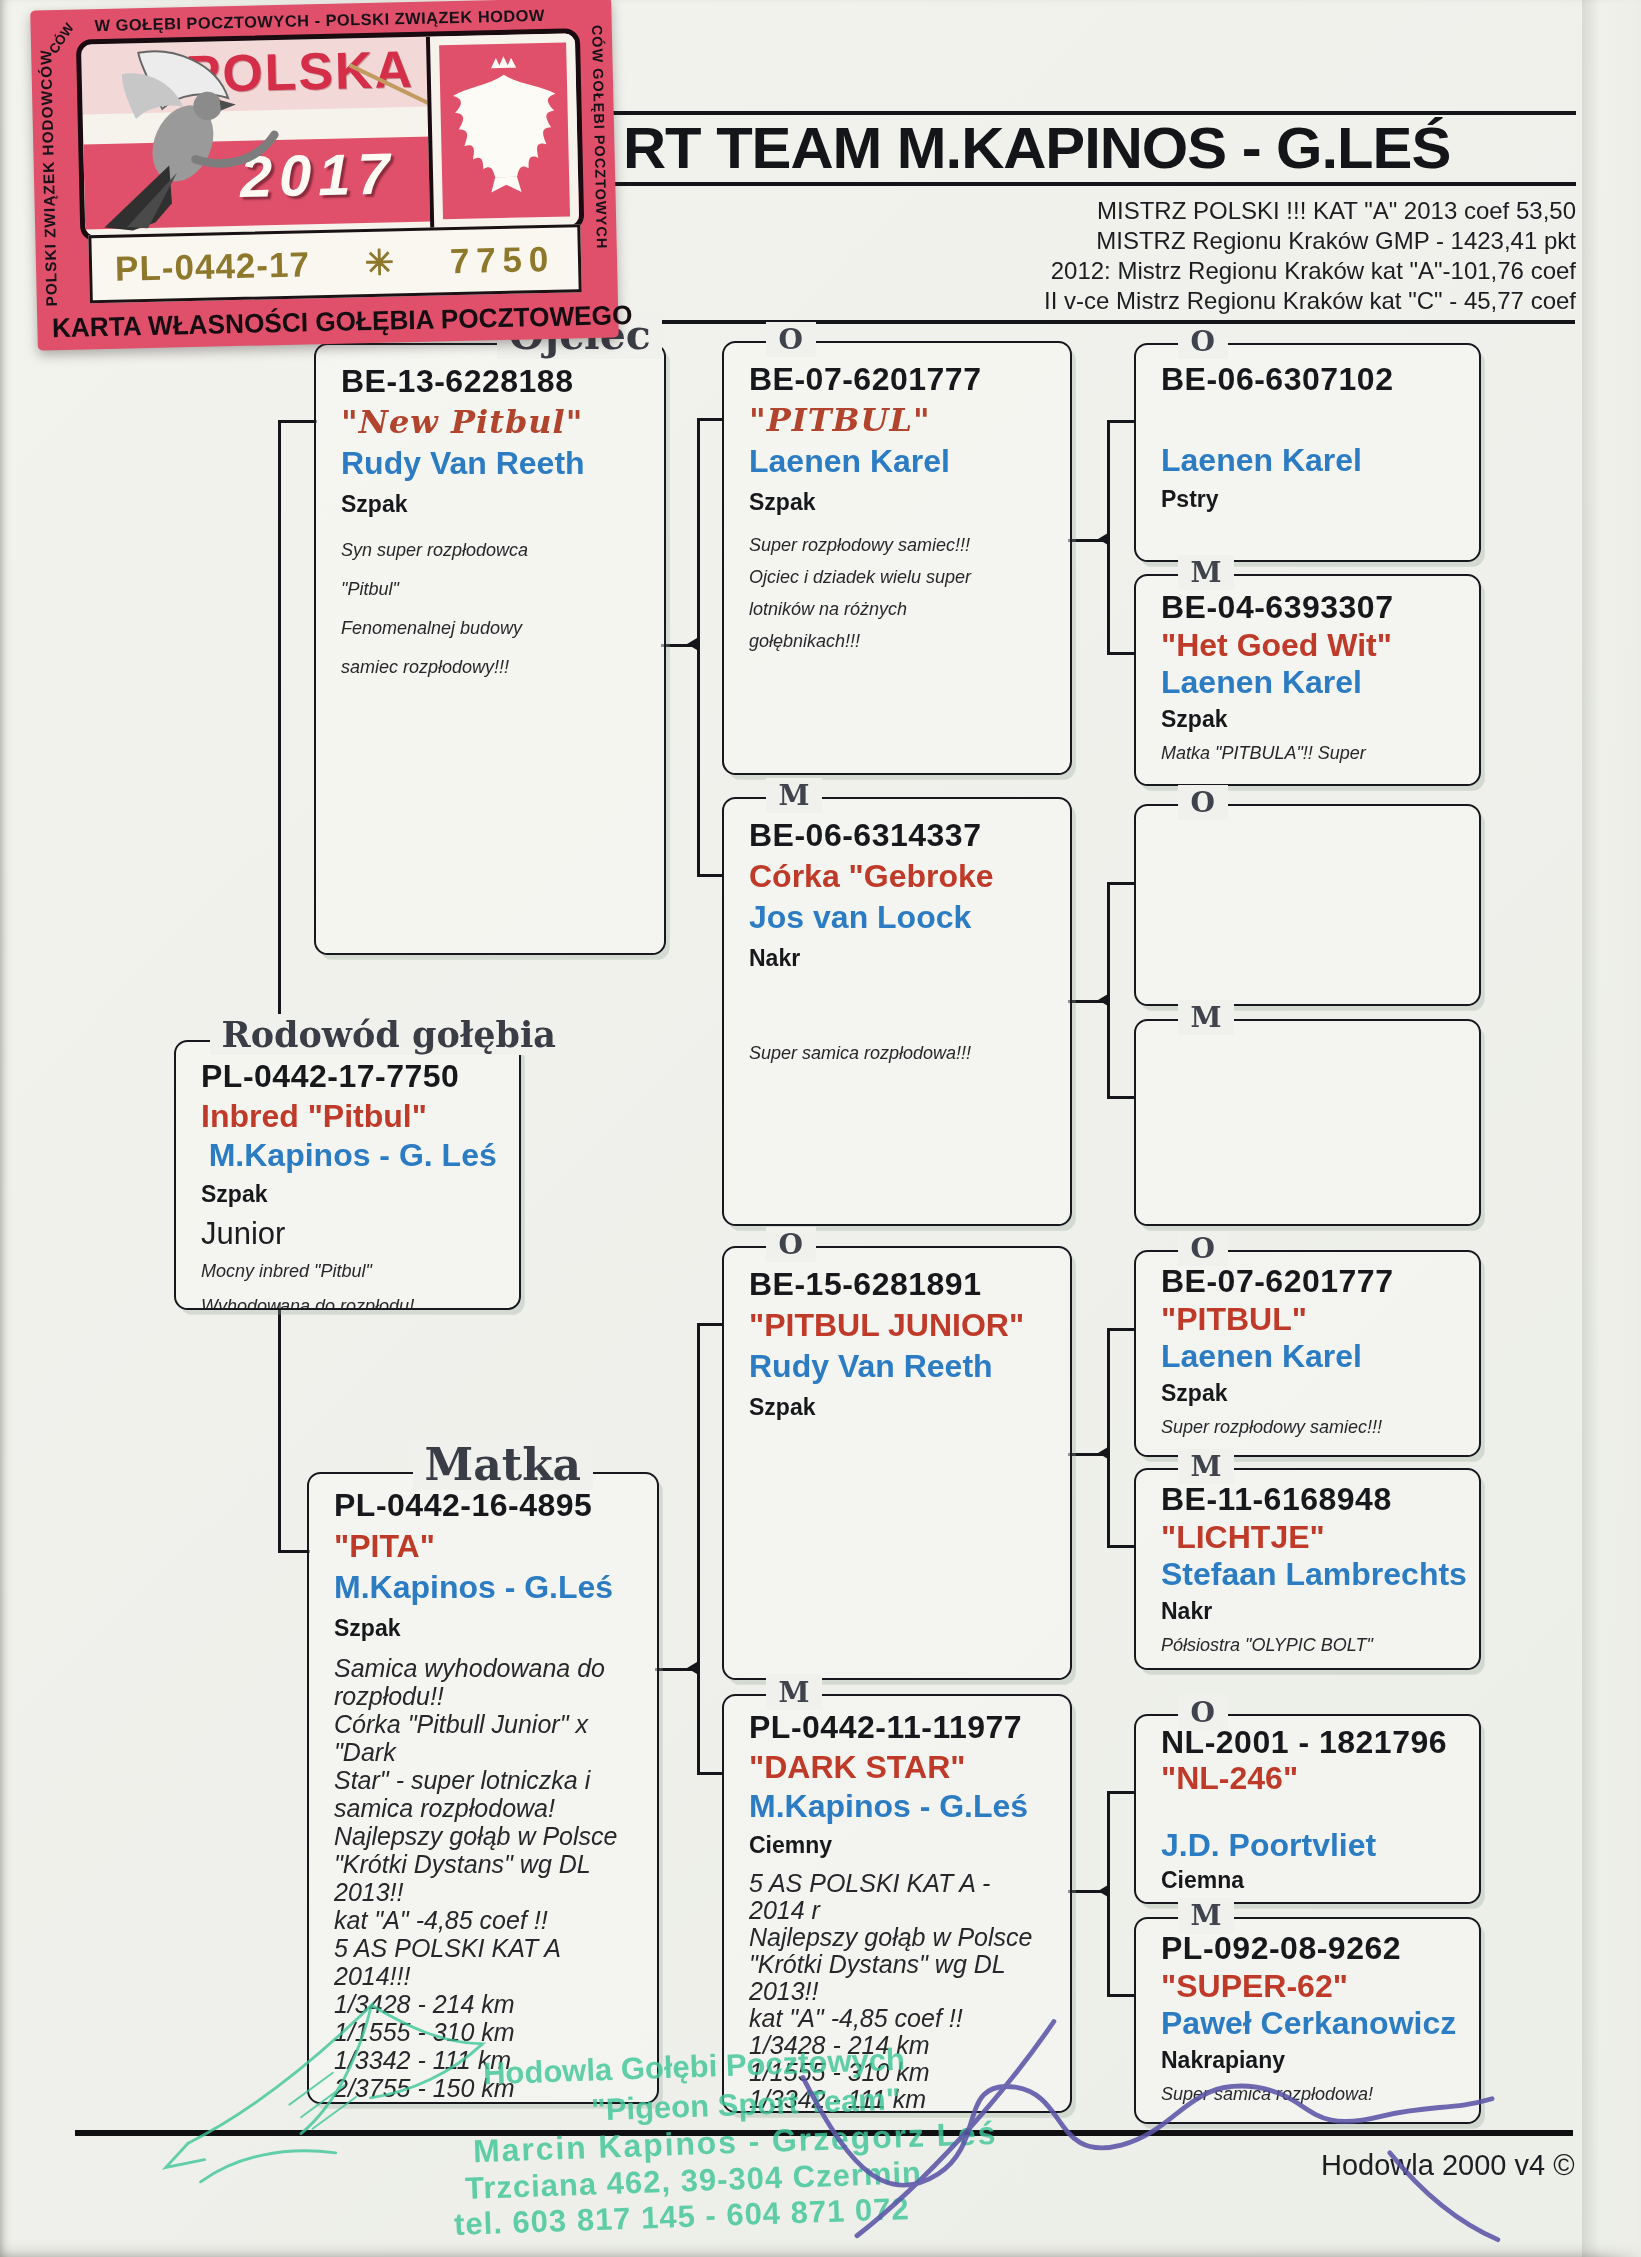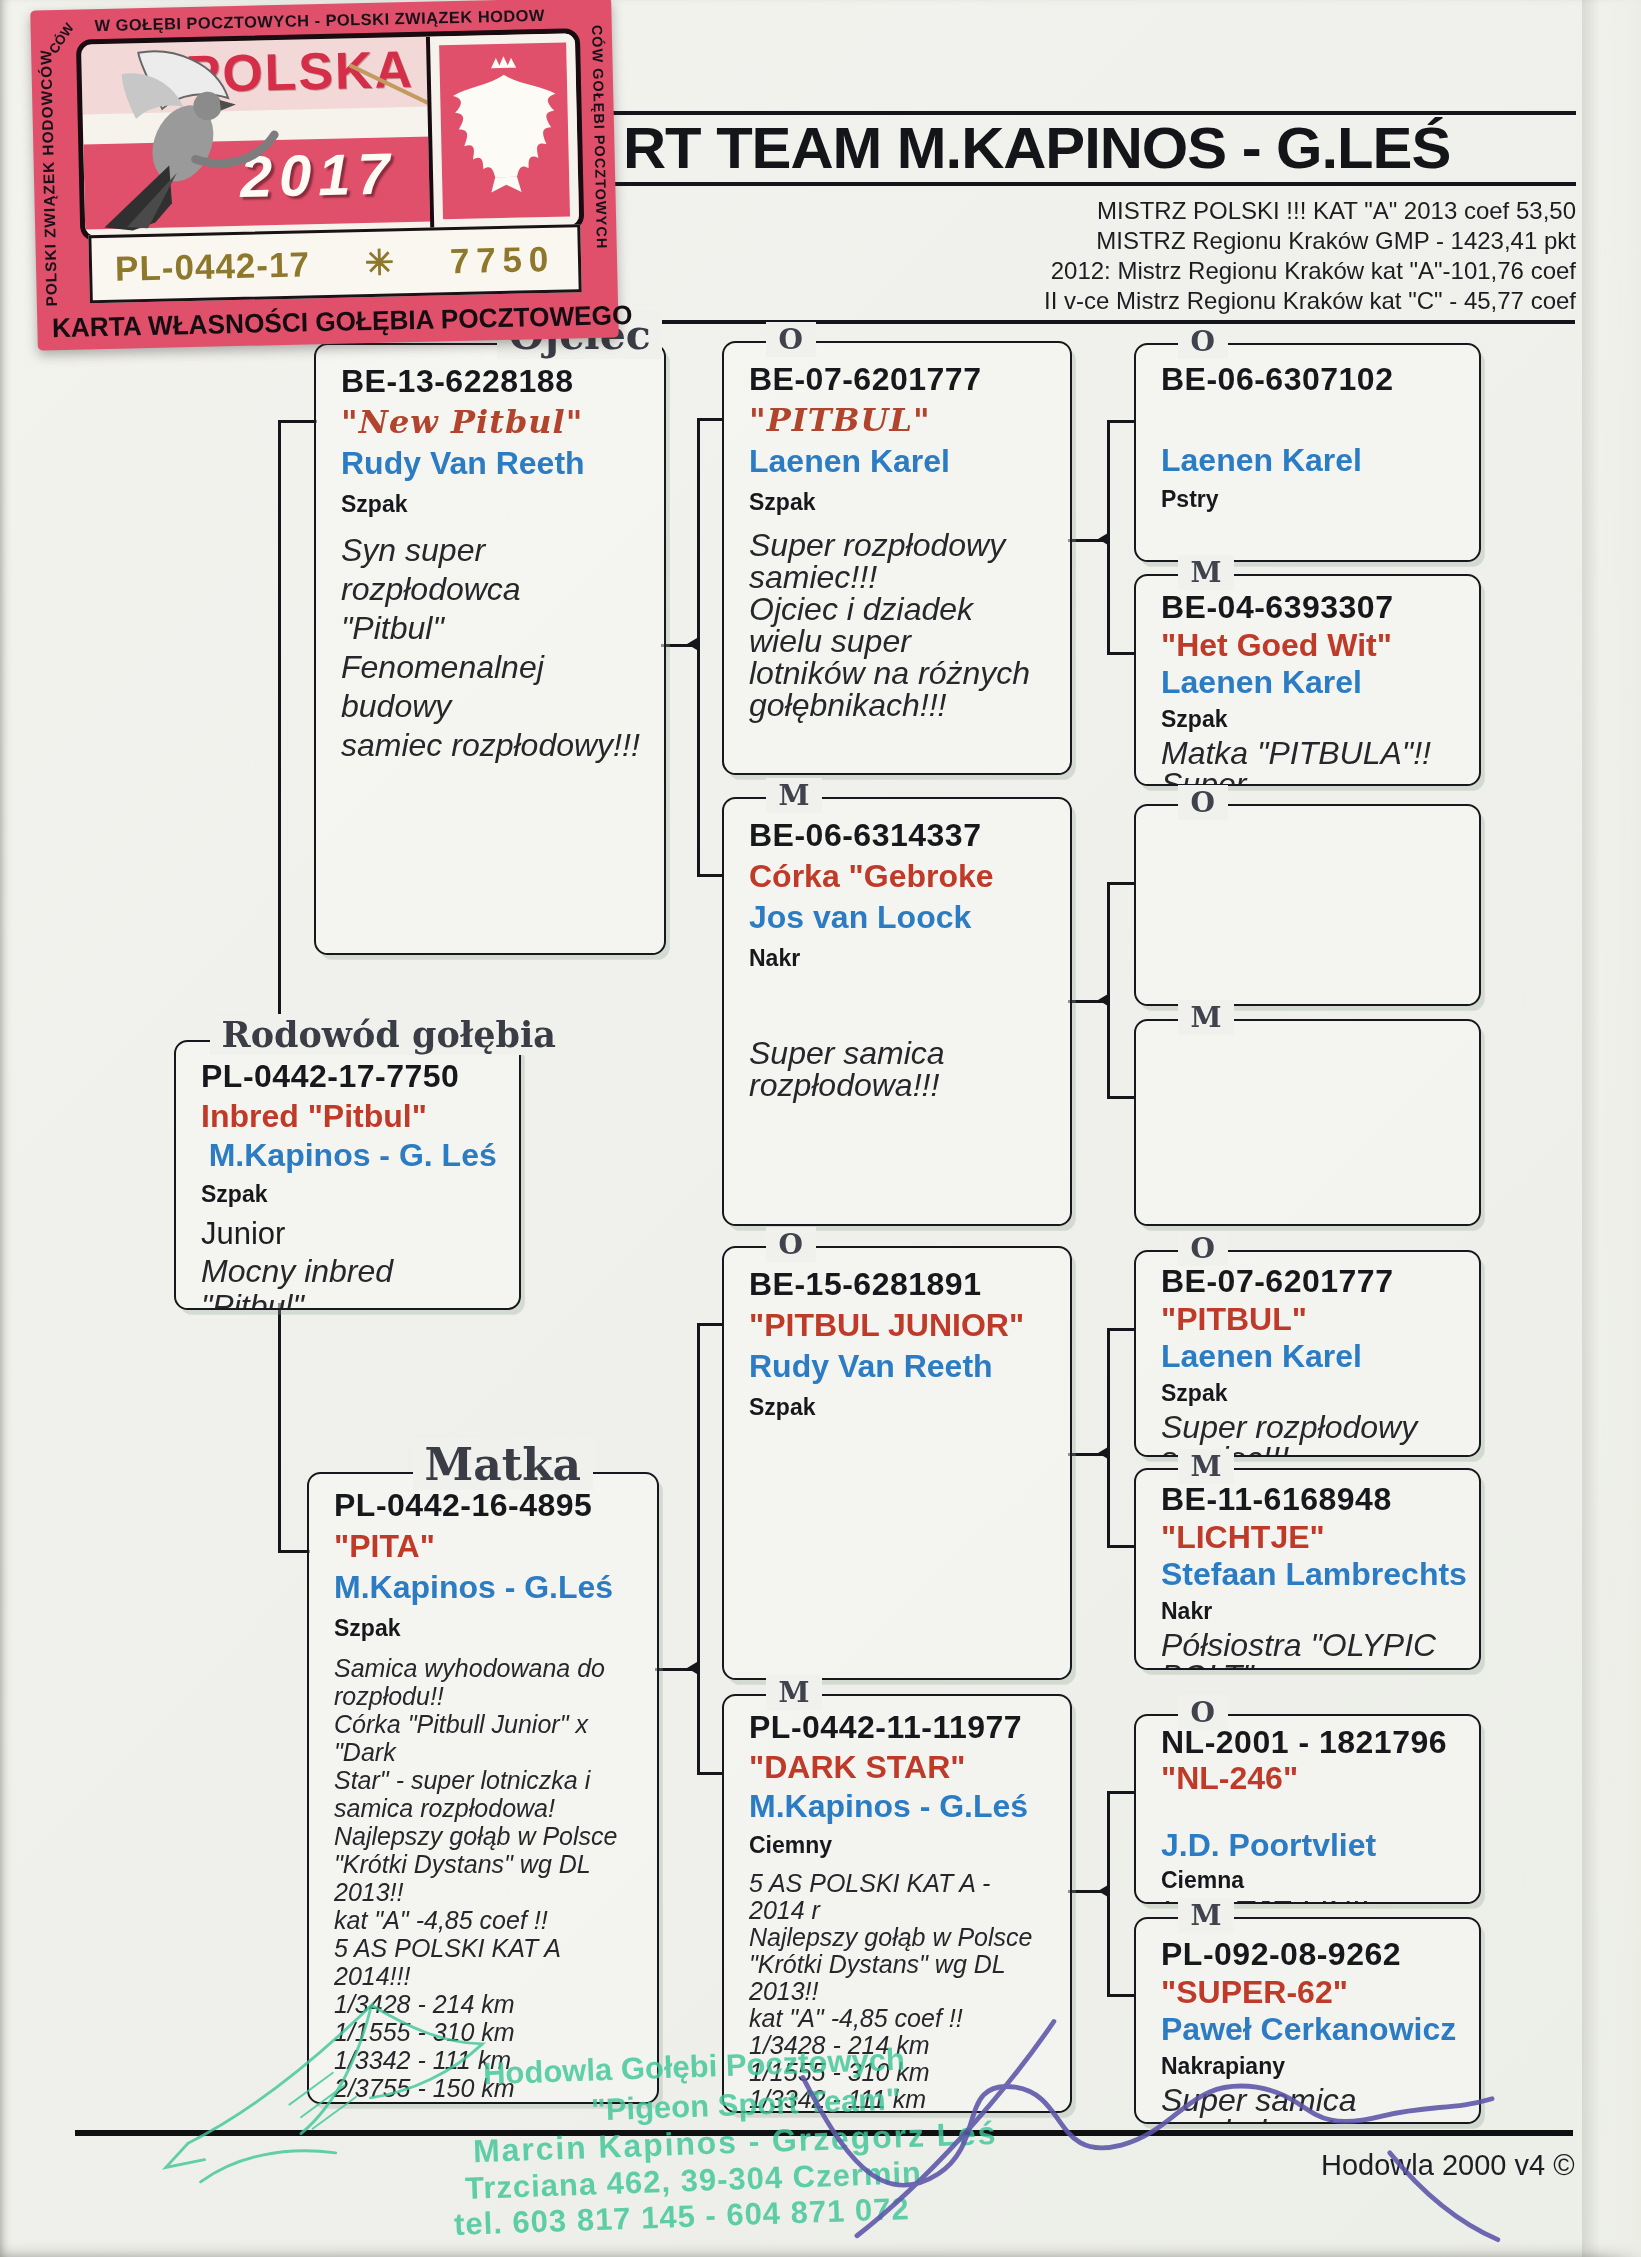--- a/index.html
+++ b/index.html
@@ -24,21 +24,21 @@
        font-size:28px;color:#40434d;background:#f0f1ec;padding:0 12.6px;line-height:1.25;}
   .biglabel{position:absolute;font-family:"DejaVu Serif",serif;font-weight:bold;color:#3a3c46;
             background:#f0f1ec;padding:0 11.6px;z-index:2;white-space:nowrap;}
   .pbox-inner{padding:15.4px 17.4px 0 25px;overflow:hidden;height:100%;box-sizing:border-box;}
   .ring{font-size:32px;font-weight:bold;color:#17181c;letter-spacing:0.5px;line-height:42px;white-space:nowrap;}
   .bname{font-size:32px;font-weight:bold;color:#bf3a28;line-height:41px;white-space:nowrap;}
   .bname.script{font-family:"DejaVu Serif",serif;font-style:italic;color:#b2432c;letter-spacing:1px;}
   .fancier{font-size:32px;font-weight:bold;color:#2c7cc4;line-height:41px;white-space:nowrap;}
   .bcolor{font-size:23px;font-weight:bold;color:#17181c;line-height:41px;}
   .sex{font-size:31px;color:#1b1c20;line-height:39px;}
-  .desc{font-size:32px;font-style:italic;color:#26272b;line-height:32px;margin-top:5.8px;white-space:pre-line;}
+  .desc{font-size:18px;font-style:italic;color:#26272b;line-height:32px;margin-top:5.8px;white-space:pre-line;}
   .desc-loose{line-height:39px;}
   .desc-29{line-height:28px;font-size:25px;}
   .desc-28{line-height:27px;font-size:25px;}
   .spacer42{height:41px;}
   .mt60{margin-top:58px;}
   
   .cl{position:absolute;background:#15161b;}
   .arrow-left{position:absolute;width:0;height:0;border-top:6.8px solid transparent;
               border-bottom:6.8px solid transparent;border-right:10.6px solid #15161b;}
   
@@ -300,21 +300,21 @@
       <div class="ring" style="line-height:37px;">NL-2001 - 1821796</div>
       <div class="bname" style="line-height:35px;">"NL-246"</div>
       <div class="fancier" style="line-height:35px;margin-top:32px;">J.D. Poortvliet</div>
       <div class="bcolor" style="line-height:35px;">Ciemna</div>
       <div class="desc" style="margin-top:0;line-height:29px;">LICHTJE LINII</div>
     </div>
   </div>
 
   <div class="pbox" style="left:1134px;top:1917px;width:343px;height:203px;">
     <span class="tab">M</span>
-    <div class="pbox-inner" style="padding-top:16px;">
+    <div class="pbox-inner" style="padding-top:10px;">
       <div class="ring" style="line-height:39px;">PL-092-08-9262</div>
       <div class="bname" style="line-height:37px;">"SUPER-62"</div>
       <div class="fancier" style="line-height:37px;">Paweł Cerkanowicz</div>
       <div class="bcolor" style="line-height:37px;">Nakrapiany</div>
       <div class="desc" style="margin-top:0;line-height:31px;">Super samica rozpłodowa!</div>
     </div>
   </div>
 
   <div class="rule-bottom" style="left:75px;top:2130px;width:1498px;"></div>
   <div class="software" style="left:1321px;top:2149px;">Hodowla 2000 v4 ©</div>

